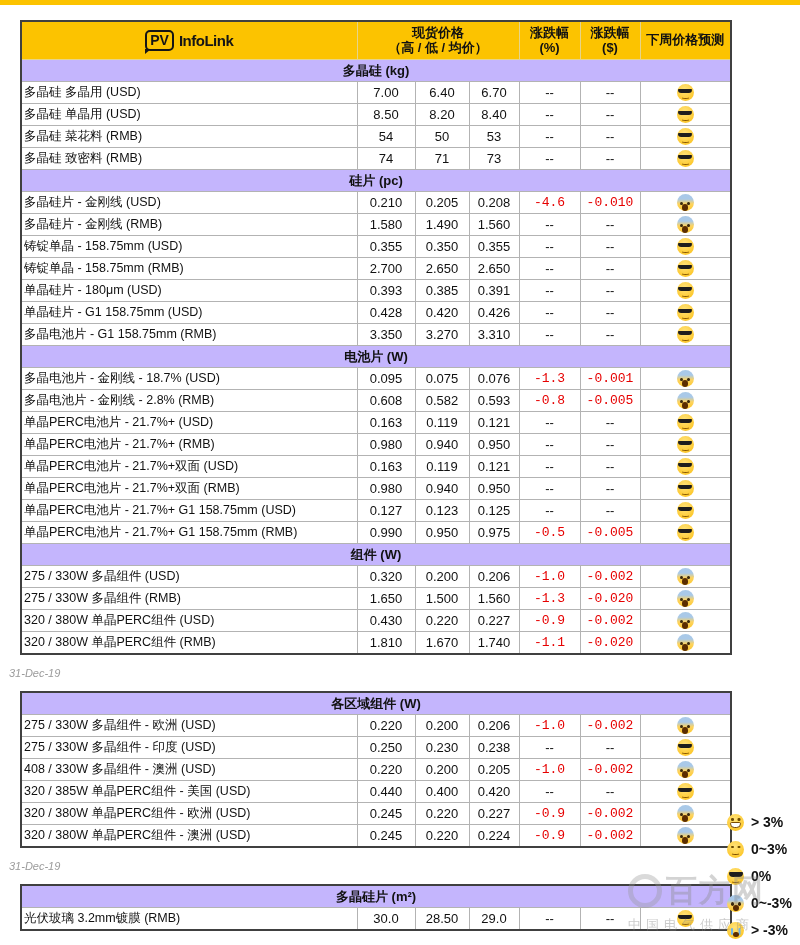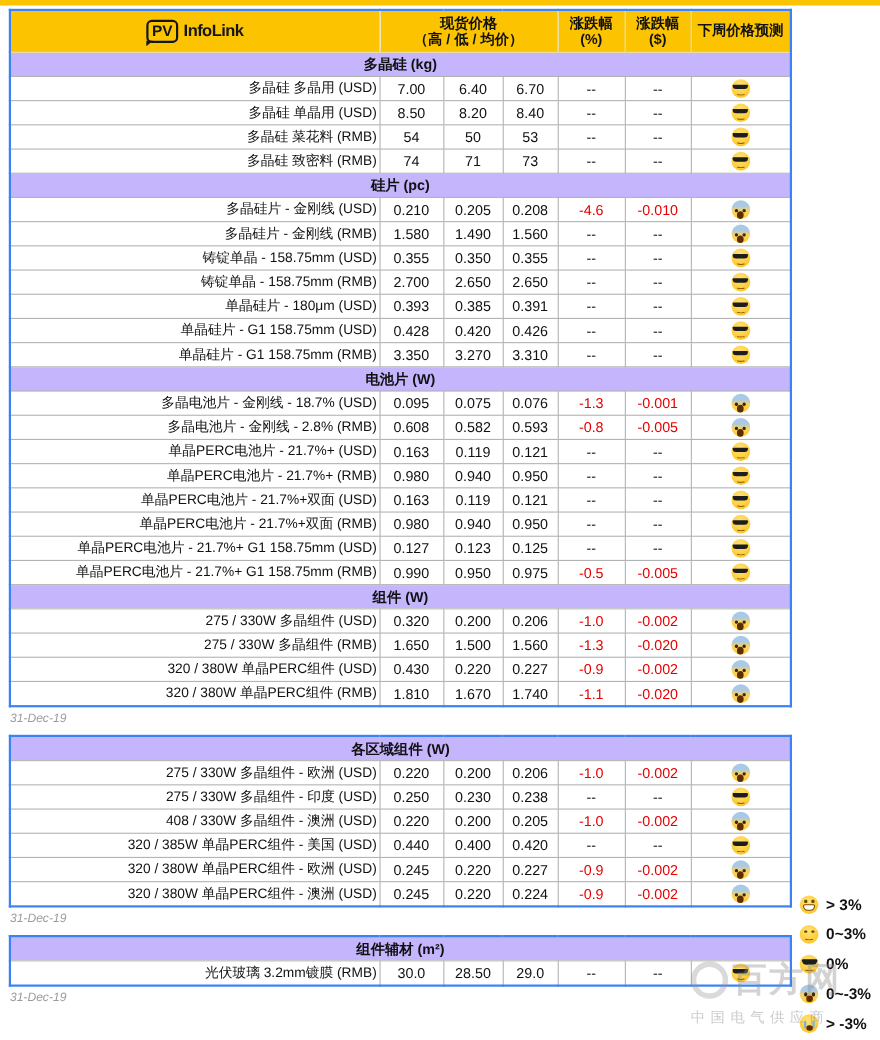--- a/index.html
+++ b/index.html
@@ -1,33 +1,33 @@
 <!DOCTYPE html>
 <html><head>
 <meta charset="utf-8">
 <style>
   html,body{margin:0;padding:0;background:#fff;}
   body{width:800px;height:945px;position:relative;font-family:"Liberation Sans","DejaVu Sans",sans-serif;color:#111;overflow:hidden;}
   .top-strip{position:absolute;top:0;left:0;width:800px;height:5px;background:#fcc300;}
   #tables{position:absolute;top:8px;left:8px;width:710px;}
-  table.price-table{border-collapse:collapse;table-layout:fixed;width:710px;font-size:13px;border:2px solid #3b82f6;margin:0;}
+  table.price-table{border-collapse:collapse;table-layout:fixed;width:710px;font-size:13px;border:2px solid #404040;margin:12px;}
   table.price-table td,table.price-table th{border:1px solid #b3b3b3;padding:0 2px;overflow:hidden;white-space:nowrap;}
   
   tr.head th{background:#fcc300;height:37px;text-align:center;vertical-align:middle;font-weight:bold;border:1px solid #e6d48a;line-height:1.15;font-size:13px;}
   .logo{display:flex;align-items:center;justify-content:center;gap:5px;}
   .pv-badge{display:inline-block;border:2.5px solid #151515;border-radius:5px;padding:0 3px;font-weight:bold;font-size:14px;line-height:17px;color:#151515;position:relative;}
   .pv-badge::after{content:"";position:absolute;left:-2.5px;bottom:-5px;width:0;height:0;border-top:5px solid #151515;border-right:6px solid transparent;}
   .brand-name{font-size:15px;font-weight:bold;letter-spacing:-0.5px;color:#151515;}
   
   tr.section td{background:#c4b5fd;height:21px;text-align:center;font-weight:bold;font-size:13px;}
   
   tr.row td{height:21px;background:#fff;}
-  td.name{text-align:right;padding-left:6px;font-size:12.5px;}
+  td.name{text-align:left;padding-left:6px;font-size:12.5px;}
   td.num{text-align:center;font-size:13px;}
-  td.neg{color:#e60000;}
+  td.neg{color:#e60000;font-family:Liberation Mono, monospace;}
   td.emo{text-align:center;}
   .date-line{font-size:11px;color:#9b9b9b;margin:4px 0 9px 1px;width:710px;font-style:italic;}
   
   .emoji{display:inline-block;width:17px;height:17px;border-radius:50%;background:radial-gradient(circle at 45% 32%,#ffe27a,#fdc92f 72%,#f3ae12);position:relative;vertical-align:middle;}
   .emoji.cool::before{content:"";position:absolute;left:1.5px;right:1.5px;top:4.5px;height:4.5px;background:#1d1d1d;border-radius:1px 1px 4px 4px;}
   .emoji.cool::after{content:"";position:absolute;left:4px;width:9px;height:5px;bottom:2px;border:1.5px solid transparent;border-bottom-color:#8a5a00;border-radius:50%;box-sizing:border-box;}
   .emoji.scream{background:linear-gradient(180deg,#a9c9e8 0%,#a9c9e8 30%,#fdd35f 58%,#fdc92f 100%);}
   .emoji.scream::before{content:"";position:absolute;left:3.5px;top:7.5px;width:3px;height:3.5px;background:#3a2a10;border-radius:50%;box-shadow:7px 0 0 #3a2a10;}
   .emoji.scream::after{content:"";position:absolute;left:5.5px;bottom:0.5px;width:6px;height:6.5px;background:#5b2d00;border-radius:50%;}
   .emoji.grin::before{content:"";position:absolute;left:4px;top:4.5px;width:2.5px;height:2.5px;background:#6b4a00;border-radius:50%;box-shadow:6.5px 0 0 #6b4a00;}
@@ -177,21 +177,21 @@
         <tr class="row">
           <td class="name">单晶硅片 - G1 158.75mm (USD)</td>
           <td class="num">0.428</td>
           <td class="num">0.420</td>
           <td class="num">0.426</td>
           <td class="num">--</td>
           <td class="num">--</td>
           <td class="emo"><span class="emoji cool"></span></td>
         </tr>
         <tr class="row">
-          <td class="name">单晶硅片 - G1 158.75mm (RMB)</td>
+          <td class="name">多晶电池片 - G1 158.75mm (RMB)</td>
           <td class="num">3.350</td>
           <td class="num">3.270</td>
           <td class="num">3.310</td>
           <td class="num">--</td>
           <td class="num">--</td>
           <td class="emo"><span class="emoji cool"></span></td>
         </tr>
         <tr class="section">
           <td colspan="7">电池片 (W)</td>
         </tr>
@@ -385,21 +385,21 @@
         <col style="width: 336px;">
         <col style="width: 58px;">
         <col style="width: 54px;">
         <col style="width: 50px;">
         <col style="width: 61px;">
         <col style="width: 60px;">
         <col style="width: 91px;">
       </colgroup>
       <tbody>
         <tr class="section">
-          <td colspan="7">组件辅材 (m²)</td>
+          <td colspan="7">多晶硅片 (m²)</td>
         </tr>
         <tr class="row">
           <td class="name">光伏玻璃 3.2mm镀膜 (RMB)</td>
           <td class="num">30.0</td>
           <td class="num">28.50</td>
           <td class="num">29.0</td>
           <td class="num">--</td>
           <td class="num">--</td>
           <td class="emo"><span class="emoji cool"></span></td>
         </tr>

